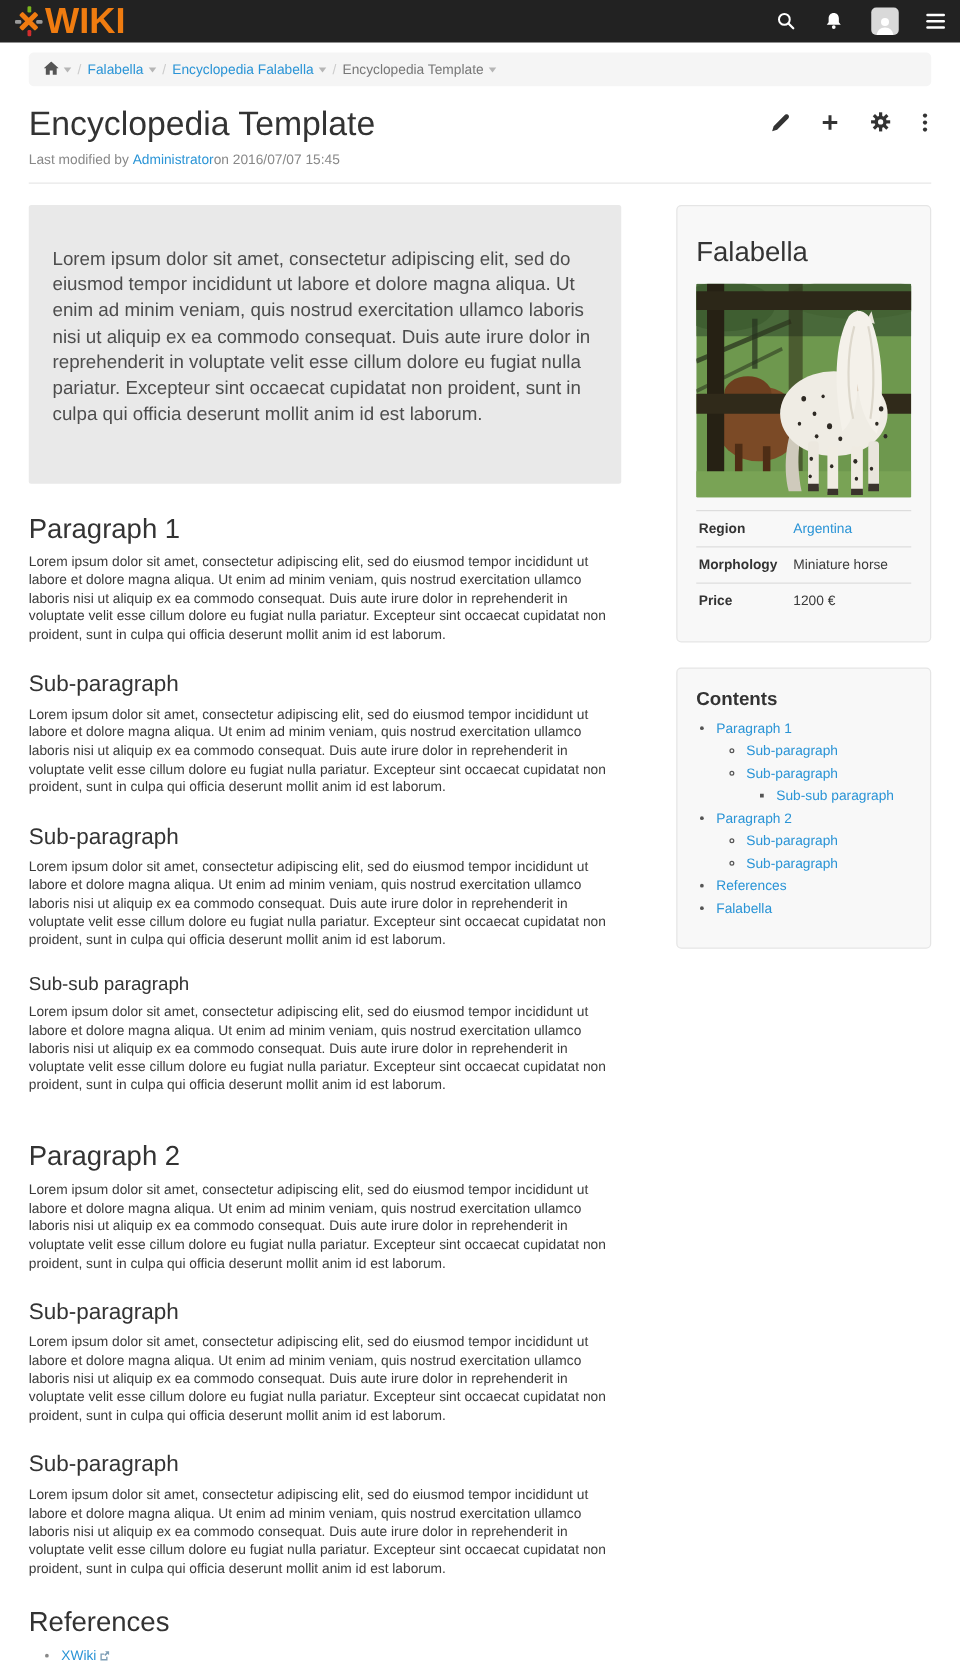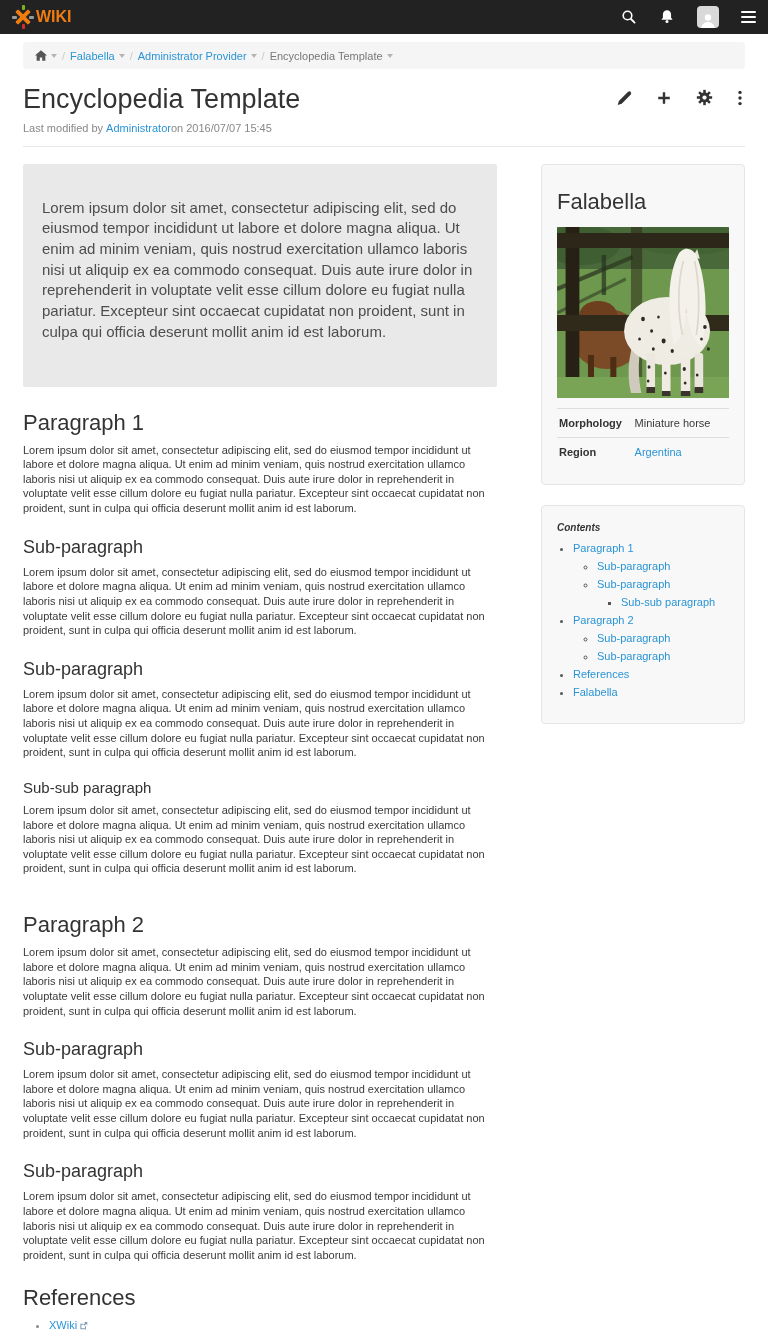--- a/index.html
+++ b/index.html
@@ -20,21 +20,21 @@
   }
   .logo { display: flex; align-items: center; gap: 2px; cursor: pointer; }
   .logo-mark { position: relative; width: 22px; height: 24px; }
   .logo-mark .bar { position: absolute; border-radius: 1px; }
   .logo-mark .x1 { left: 9px; top: 3px; width: 4px; height: 18px; background: #f07c10; transform: rotate(45deg); }
   .logo-mark .x2 { left: 9px; top: 3px; width: 4px; height: 18px; background: #f07c10; transform: rotate(-45deg); }
   .logo-mark .tick-top { left: 10px; top: 0px; width: 3px; height: 5px; background: #7ab51d; }
   .logo-mark .tick-bottom { left: 10px; bottom: 0px; width: 3px; height: 5px; background: #d22d2d; }
   .logo-mark .dash-left { left: 0px; top: 11px; width: 5px; height: 3px; background: #9a9a9a; }
   .logo-mark .dash-right { right: 0px; top: 11px; width: 5px; height: 3px; background: #9a9a9a; }
-  .logo-text { color: #f07c10; font-size: 16px; font-weight: bold; letter-spacing: 0px; line-height: 1; }
+  .logo-text { color: #f07c10; font-size: 29px; font-weight: bold; letter-spacing: 0px; line-height: 1; }
   .nav-right { display: flex; align-items: center; gap: 22px; }
   .nav-icon-btn { background: none; border: none; cursor: pointer; display: flex; align-items: center; }
   .avatar { width: 22px; height: 22px; background: #d9d9d9; border-radius: 4px;
             display: flex; align-items: flex-end; justify-content: center; overflow: hidden; cursor: pointer; }
   .burger { display: flex; flex-direction: column; gap: 3px; cursor: pointer; }
   .burger span { display: block; width: 15px; height: 2px; background: #ffffff; border-radius: 1px; }
 
   
   .breadcrumb {
     margin: 8px 23px 0 23px; background: #f5f5f5; border-radius: 4px;
@@ -90,21 +90,21 @@
     padding: 14px 15px 18px 15px; margin-bottom: 20px;
   }
   .panel h2.infobox-title { font-size: 22px; font-weight: 400; color: #333; margin: 10px 0 12px 0; }
   .infobox-image { width: 100%; height: 171px; display: block; border-radius: 1px; }
   .infobox-table { margin-top: 10px; font-size: 11px; }
   .infobox-row { display: flex; border-top: 1px solid #dddddd; padding: 8px 2px; }
   .infobox-row .label { width: 45%; font-weight: bold; color: #333; }
   .infobox-row .value { width: 55%; color: #3a3a3a; }
   .infobox-row .value a { color: #2a94d6; }
 
-  .contents-title { font-size: 10px; font-weight: bold; color: #333; margin: 2px 0 10px 0; font-style: italic; }
+  .contents-title { font-size: 15px; font-weight: bold; color: #333; margin: 2px 0 10px 0; }
   .toc { font-size: 11px; line-height: 1.0; }
   .toc ul { margin-left: 24px; }
   .toc > ul { margin-left: 16px; }
   .toc li { margin-bottom: 7px; color: #555; }
   .toc a { color: #2a94d6; }
   .toc ul { list-style-type: disc; }
   .toc ul ul { list-style-type: circle; }
   .toc ul ul ul { list-style-type: square; }
 </style>
 </head>
@@ -153,21 +153,21 @@
   <a>
     <svg width="12" height="11" viewBox="0 0 16 14" style="vertical-align:-1px">
         <path fill="#555" d="M8 0 0 7h2.2v7h4.2V9.6h3.2V14h4.2V7H16z"></path>
       </svg>
   </a>
     <span class="caret"></span>
   <span class="sep">/</span>
   <a>Falabella</a>
     <span class="caret"></span>
   <span class="sep">/</span>
-  <a>Administrator Provider</a>
+  <a>Encyclopedia Falabella</a>
     <span class="caret"></span>
   <span class="sep">/</span>
   <span class="current">Encyclopedia Template</span>
     <span class="caret"></span>
 </div>
 
 <div class="container">
 
   <div class="title-row">
     <h1 class="page-title">Encyclopedia Template</h1>
@@ -316,26 +316,30 @@
           <circle cx="107" cy="140" r="1.7" fill="#2e2a24"></circle>
           <circle cx="126" cy="146" r="1.6" fill="#2e2a24"></circle>
           <circle cx="148" cy="142" r="1.9" fill="#2e2a24"></circle>
           <circle cx="163" cy="148" r="1.6" fill="#2e2a24"></circle>
           <circle cx="106" cy="154" r="1.5" fill="#2e2a24"></circle>
           <circle cx="149" cy="156" r="1.6" fill="#2e2a24"></circle>
         </svg>
 
         <div class="infobox-table">
           <div class="infobox-row">
+            <span class="label">Region</span>
+            <span class="value"><a>Argentina</a></span>
+          </div>
+          <div class="infobox-row">
             <span class="label">Morphology</span>
             <span class="value">Miniature horse</span>
           </div>
           <div class="infobox-row">
-            <span class="label">Region</span>
-            <span class="value"><a>Argentina</a></span>
+            <span class="label">Price</span>
+            <span class="value">1200 €</span>
           </div>
         </div>
       </div>
 
       <div class="panel">
         <div class="contents-title">Contents</div>
         <div class="toc">
           <ul>
             <li><a>Paragraph 1</a>
               <ul style="margin-top:7px">

